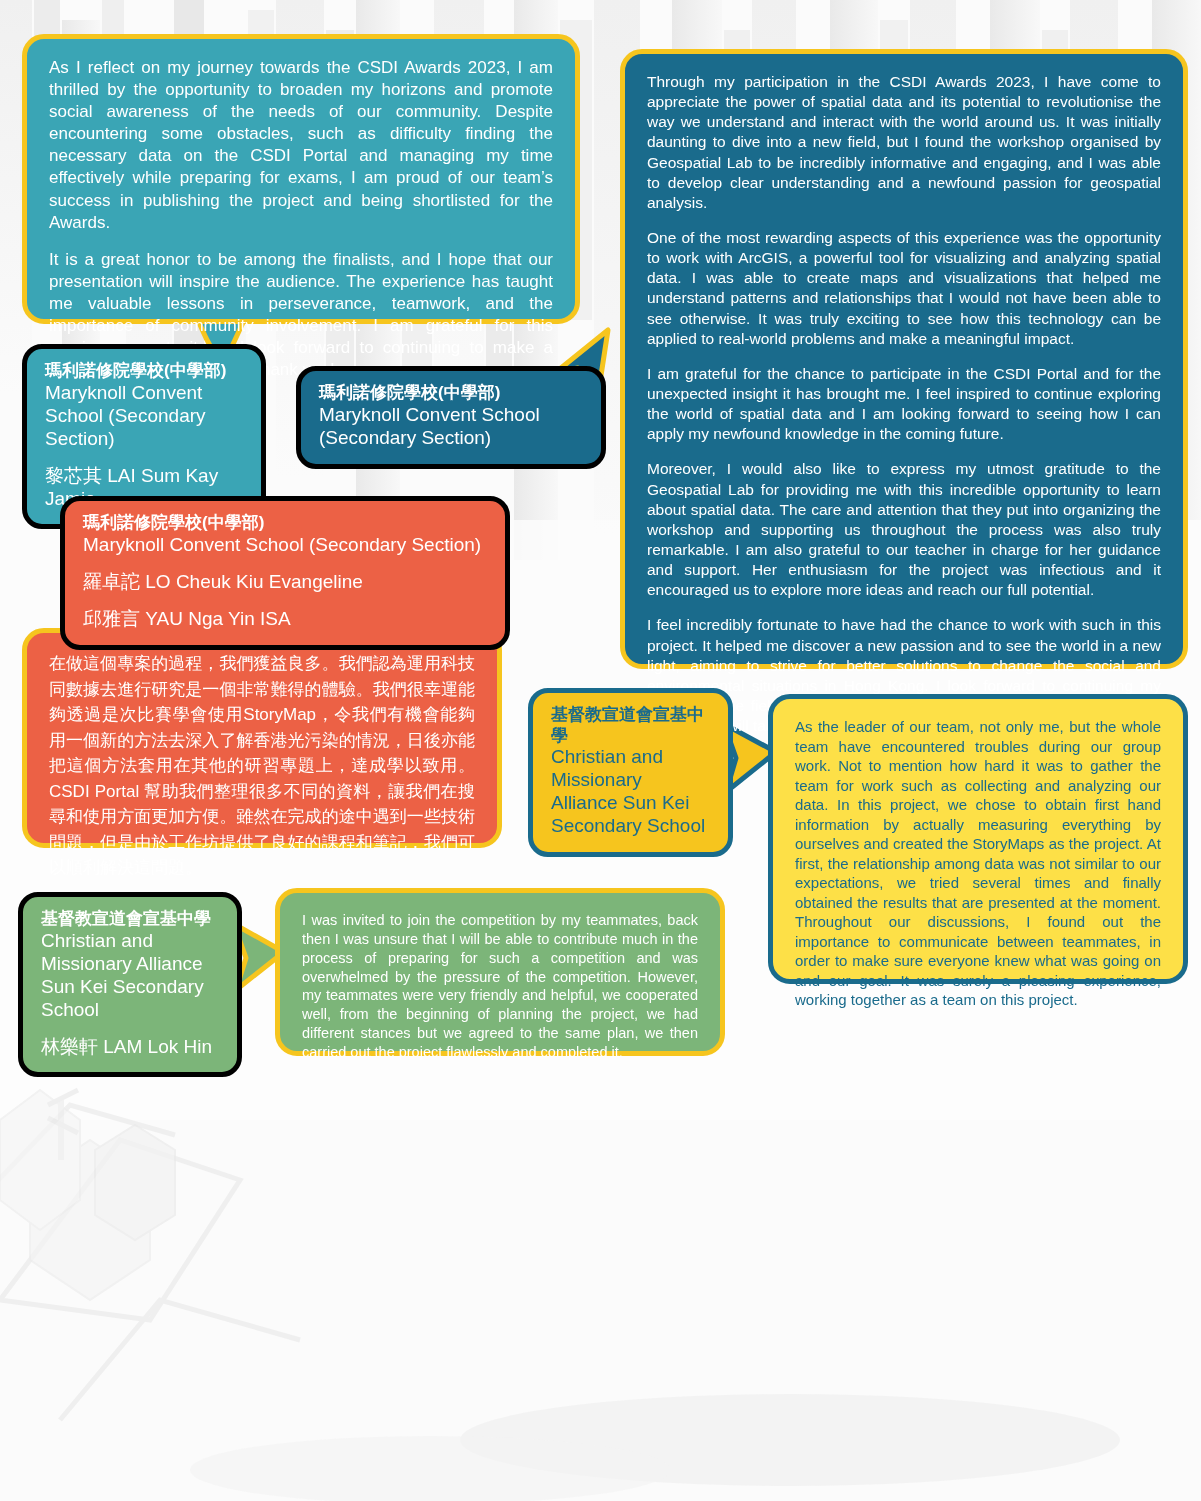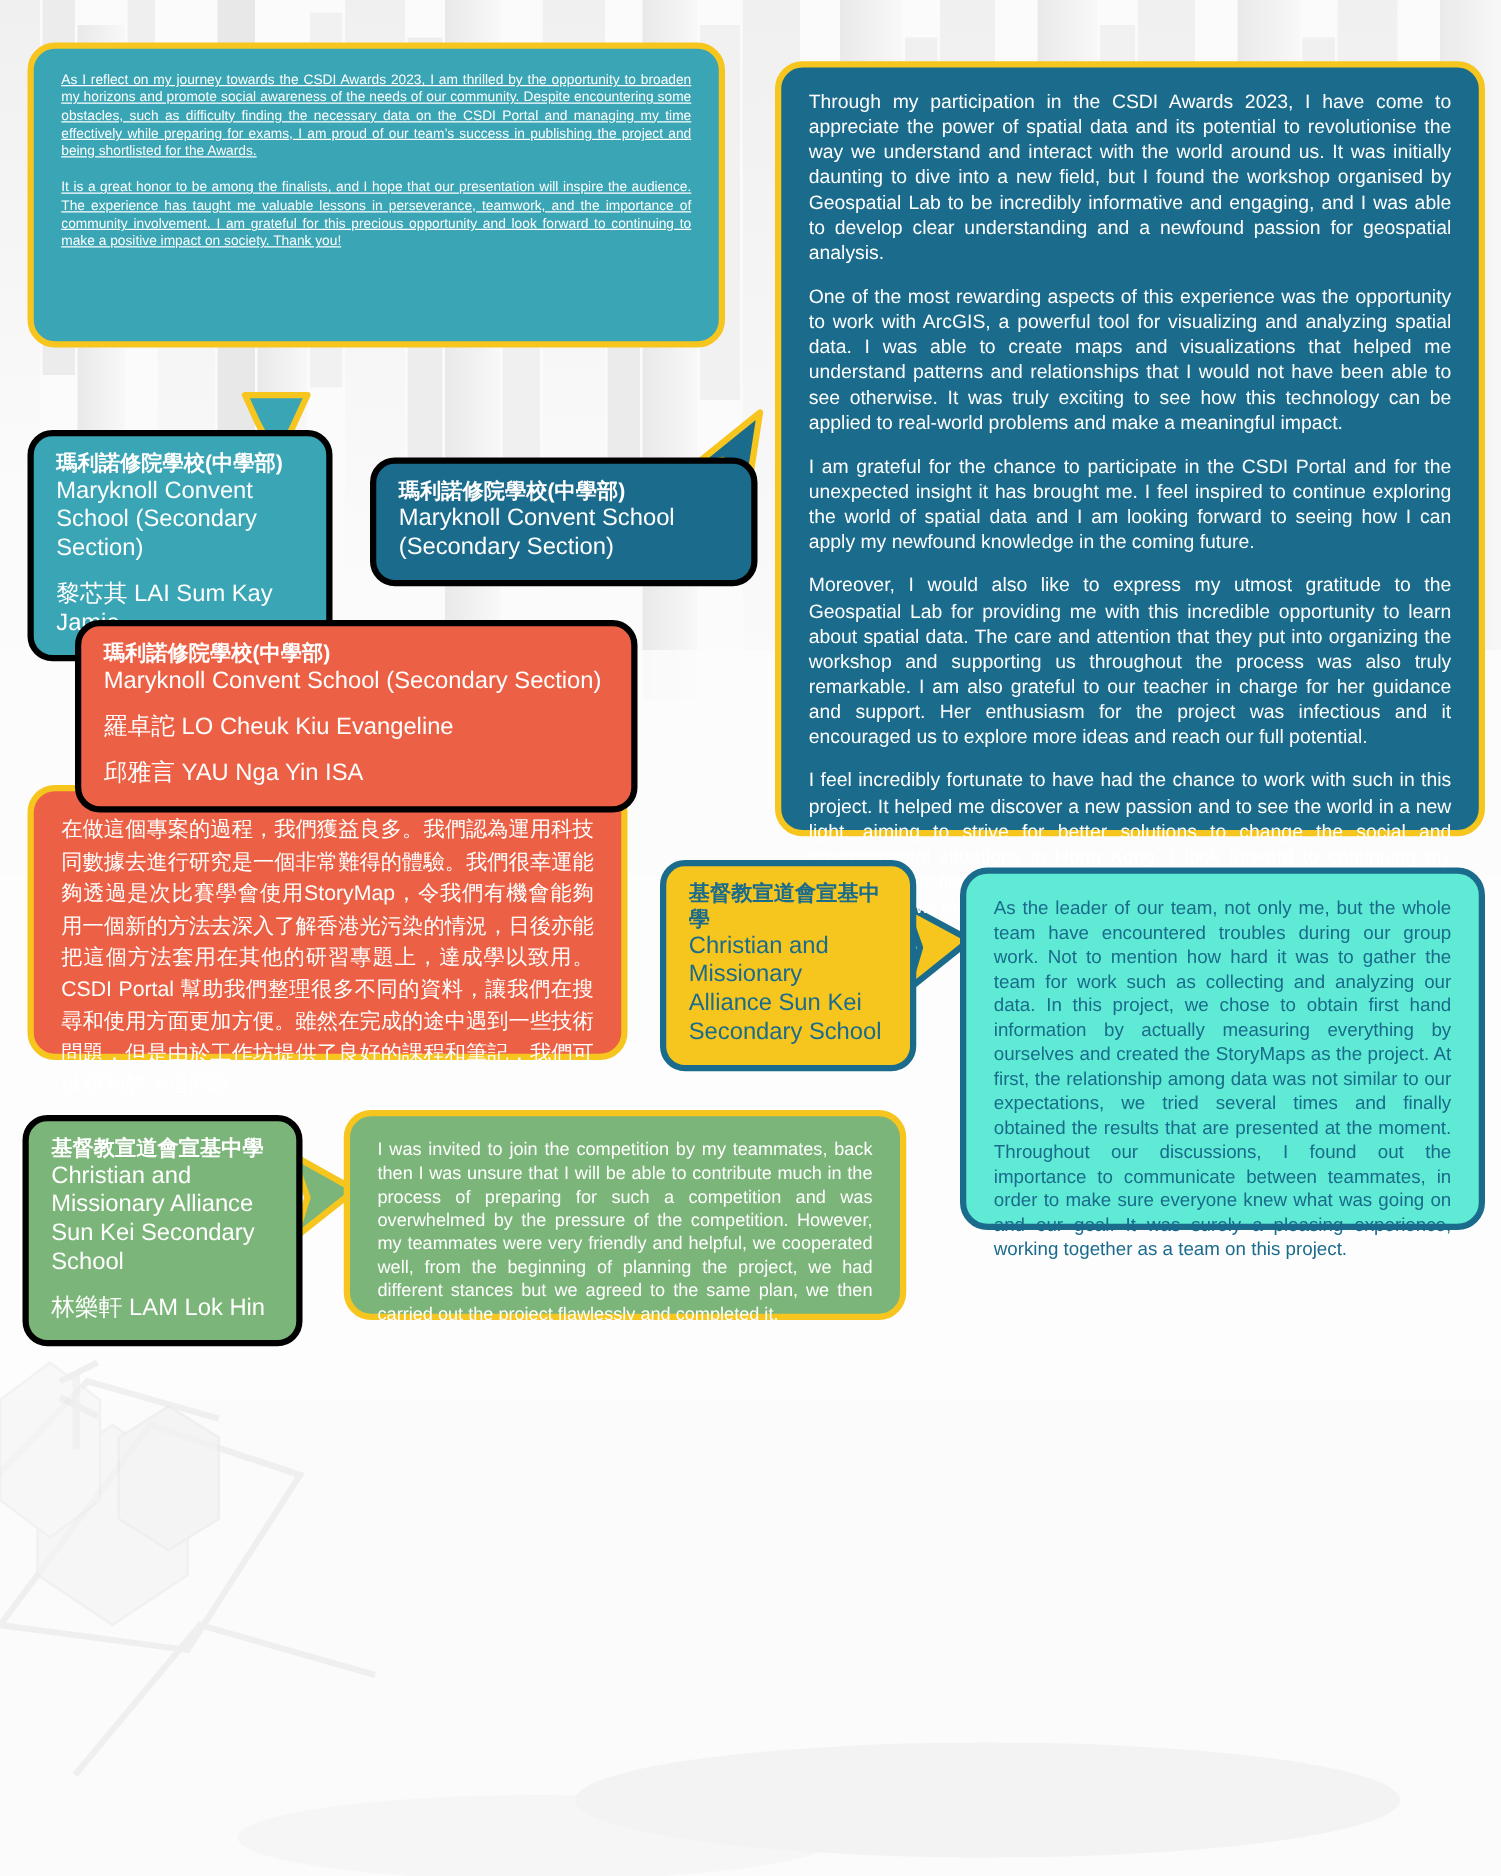--- a/index.html
+++ b/index.html
@@ -31,40 +31,40 @@
     line-height: 1.30;
     z-index: 5;
   }
   .bubble p { margin: 0 0 15px 0; text-align: justify; }
   .bubble p:last-child { margin-bottom: 0; }
 
   .teal      { background: #3AA5B5; color: #ffffff; }
   .navy      { background: #1A6B8C; color: #ffffff; border-color: #F6C51E; margin-top: 11px; }
   .coral     { background: #EC6145; color: #ffffff; }
   .green     { background: #7CB579; color: #ffffff; }
-  .yellow    { background: #5eead4; color: #1A6B8C; border-color: #1A6B8C; }
+  .yellow    { background: #fde047; color: #1A6B8C; border-color: #1A6B8C; }
 
   
   .label-card {
     position: absolute;
     border-radius: 20px;
     border: 5px solid #000000;
     padding: 12px 18px 14px 18px;
     line-height: 1.21;
     z-index: 6;
   }
   .label-card .sc { font-weight: bold; font-size: 17px; display:block; }
   .label-card .en { font-weight: normal; font-size: 19px; display:block; }
   .label-card .nm { font-weight: normal; font-size: 19px; display:block; margin-top:14px; }
 
   
   .tail { position:absolute; z-index: 4; }
 
   
-  #b-teal-main   { left: 22px;  top: 34px;  width: 558px; height: 244px; font-size: 11px; text-decoration: underline; }
+  #b-teal-main   { left: 22px;  top: 34px;  width: 558px; height: 290px; font-size: 17px; }
   #b-navy-main   { left: 620px; top: 38px;  width: 568px; height: 620px; font-size: 15.5px; }
   #b-coral-main  { left: 22px;  top: 628px; width: 480px; height: 220px; font-size: 17px; line-height:1.5; }
   #b-green-main  { left: 275px; top: 888px; width: 450px; height: 168px; font-size: 14.5px; }
   #b-yellow-main { left: 768px; top: 694px; width: 420px; height: 290px; font-size: 15px; }
 
   #c-teal   { left: 22px;  top: 344px; width: 244px; }
   #c-navy   { left: 296px; top: 366px; width: 310px; }
   #c-coral  { left: 60px;  top: 496px; width: 450px; }
   #c-yellow { left: 528px; top: 688px; width: 205px; }
   #c-green  { left: 18px;  top: 892px; width: 224px; }

